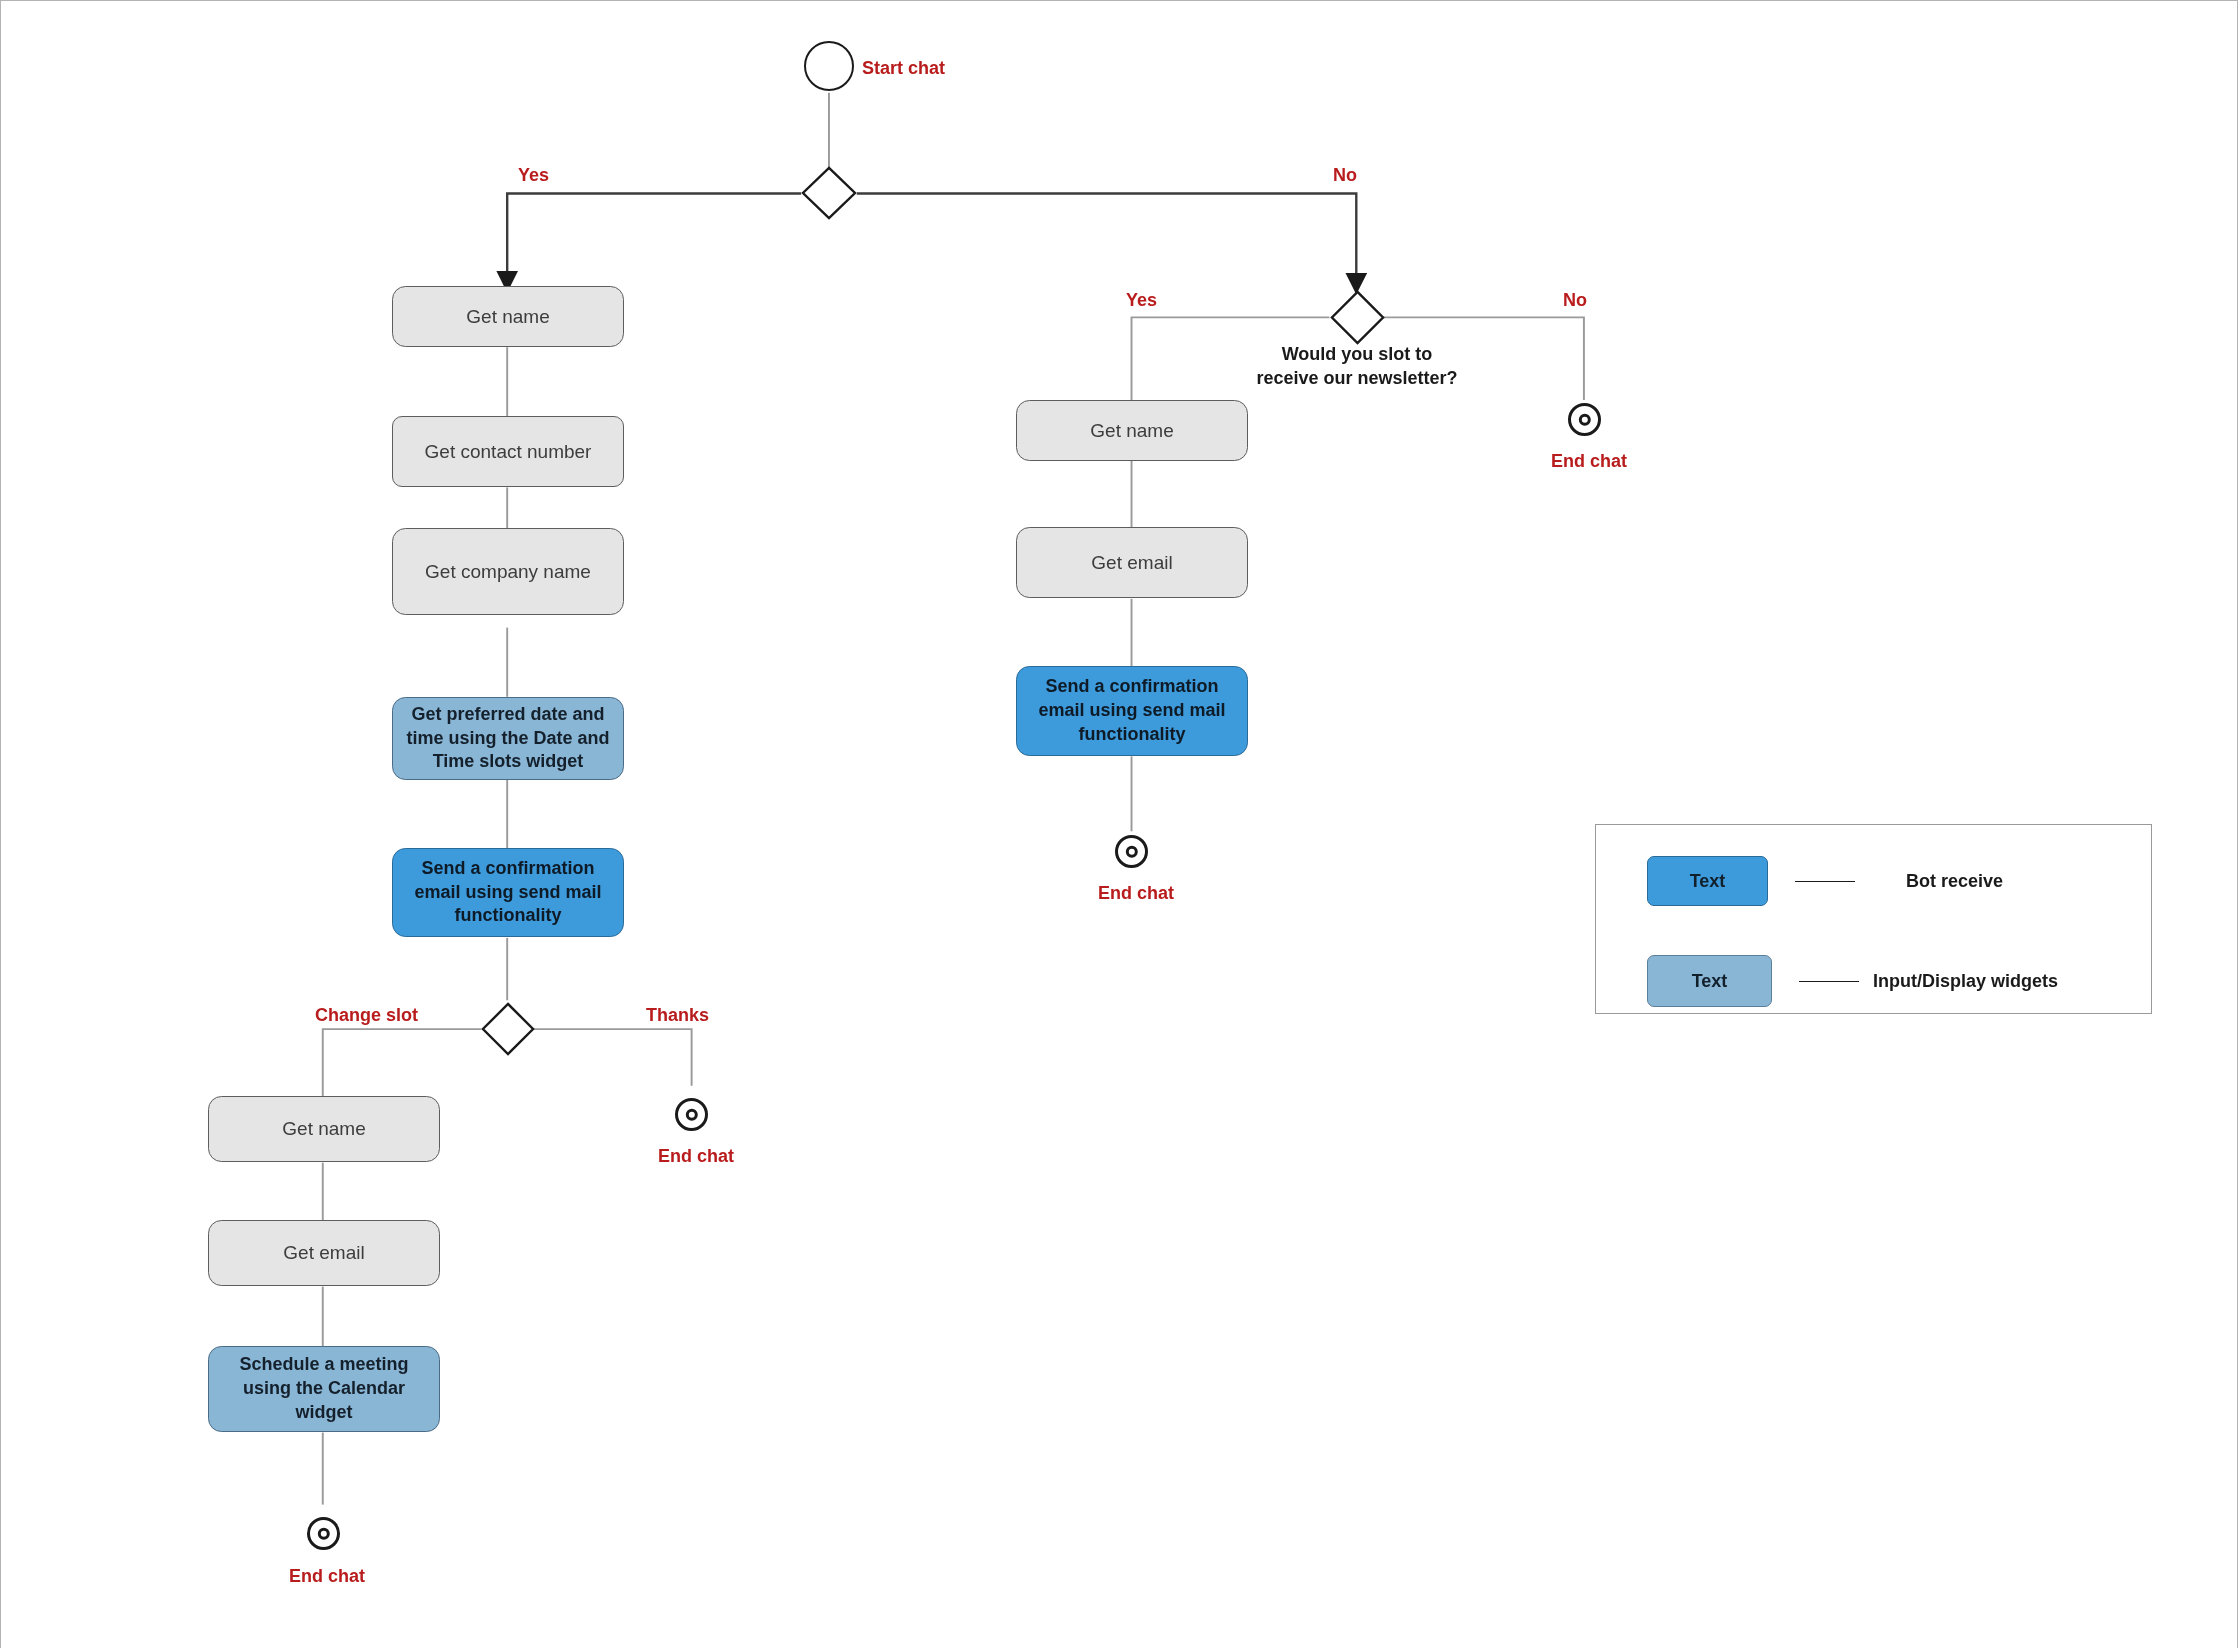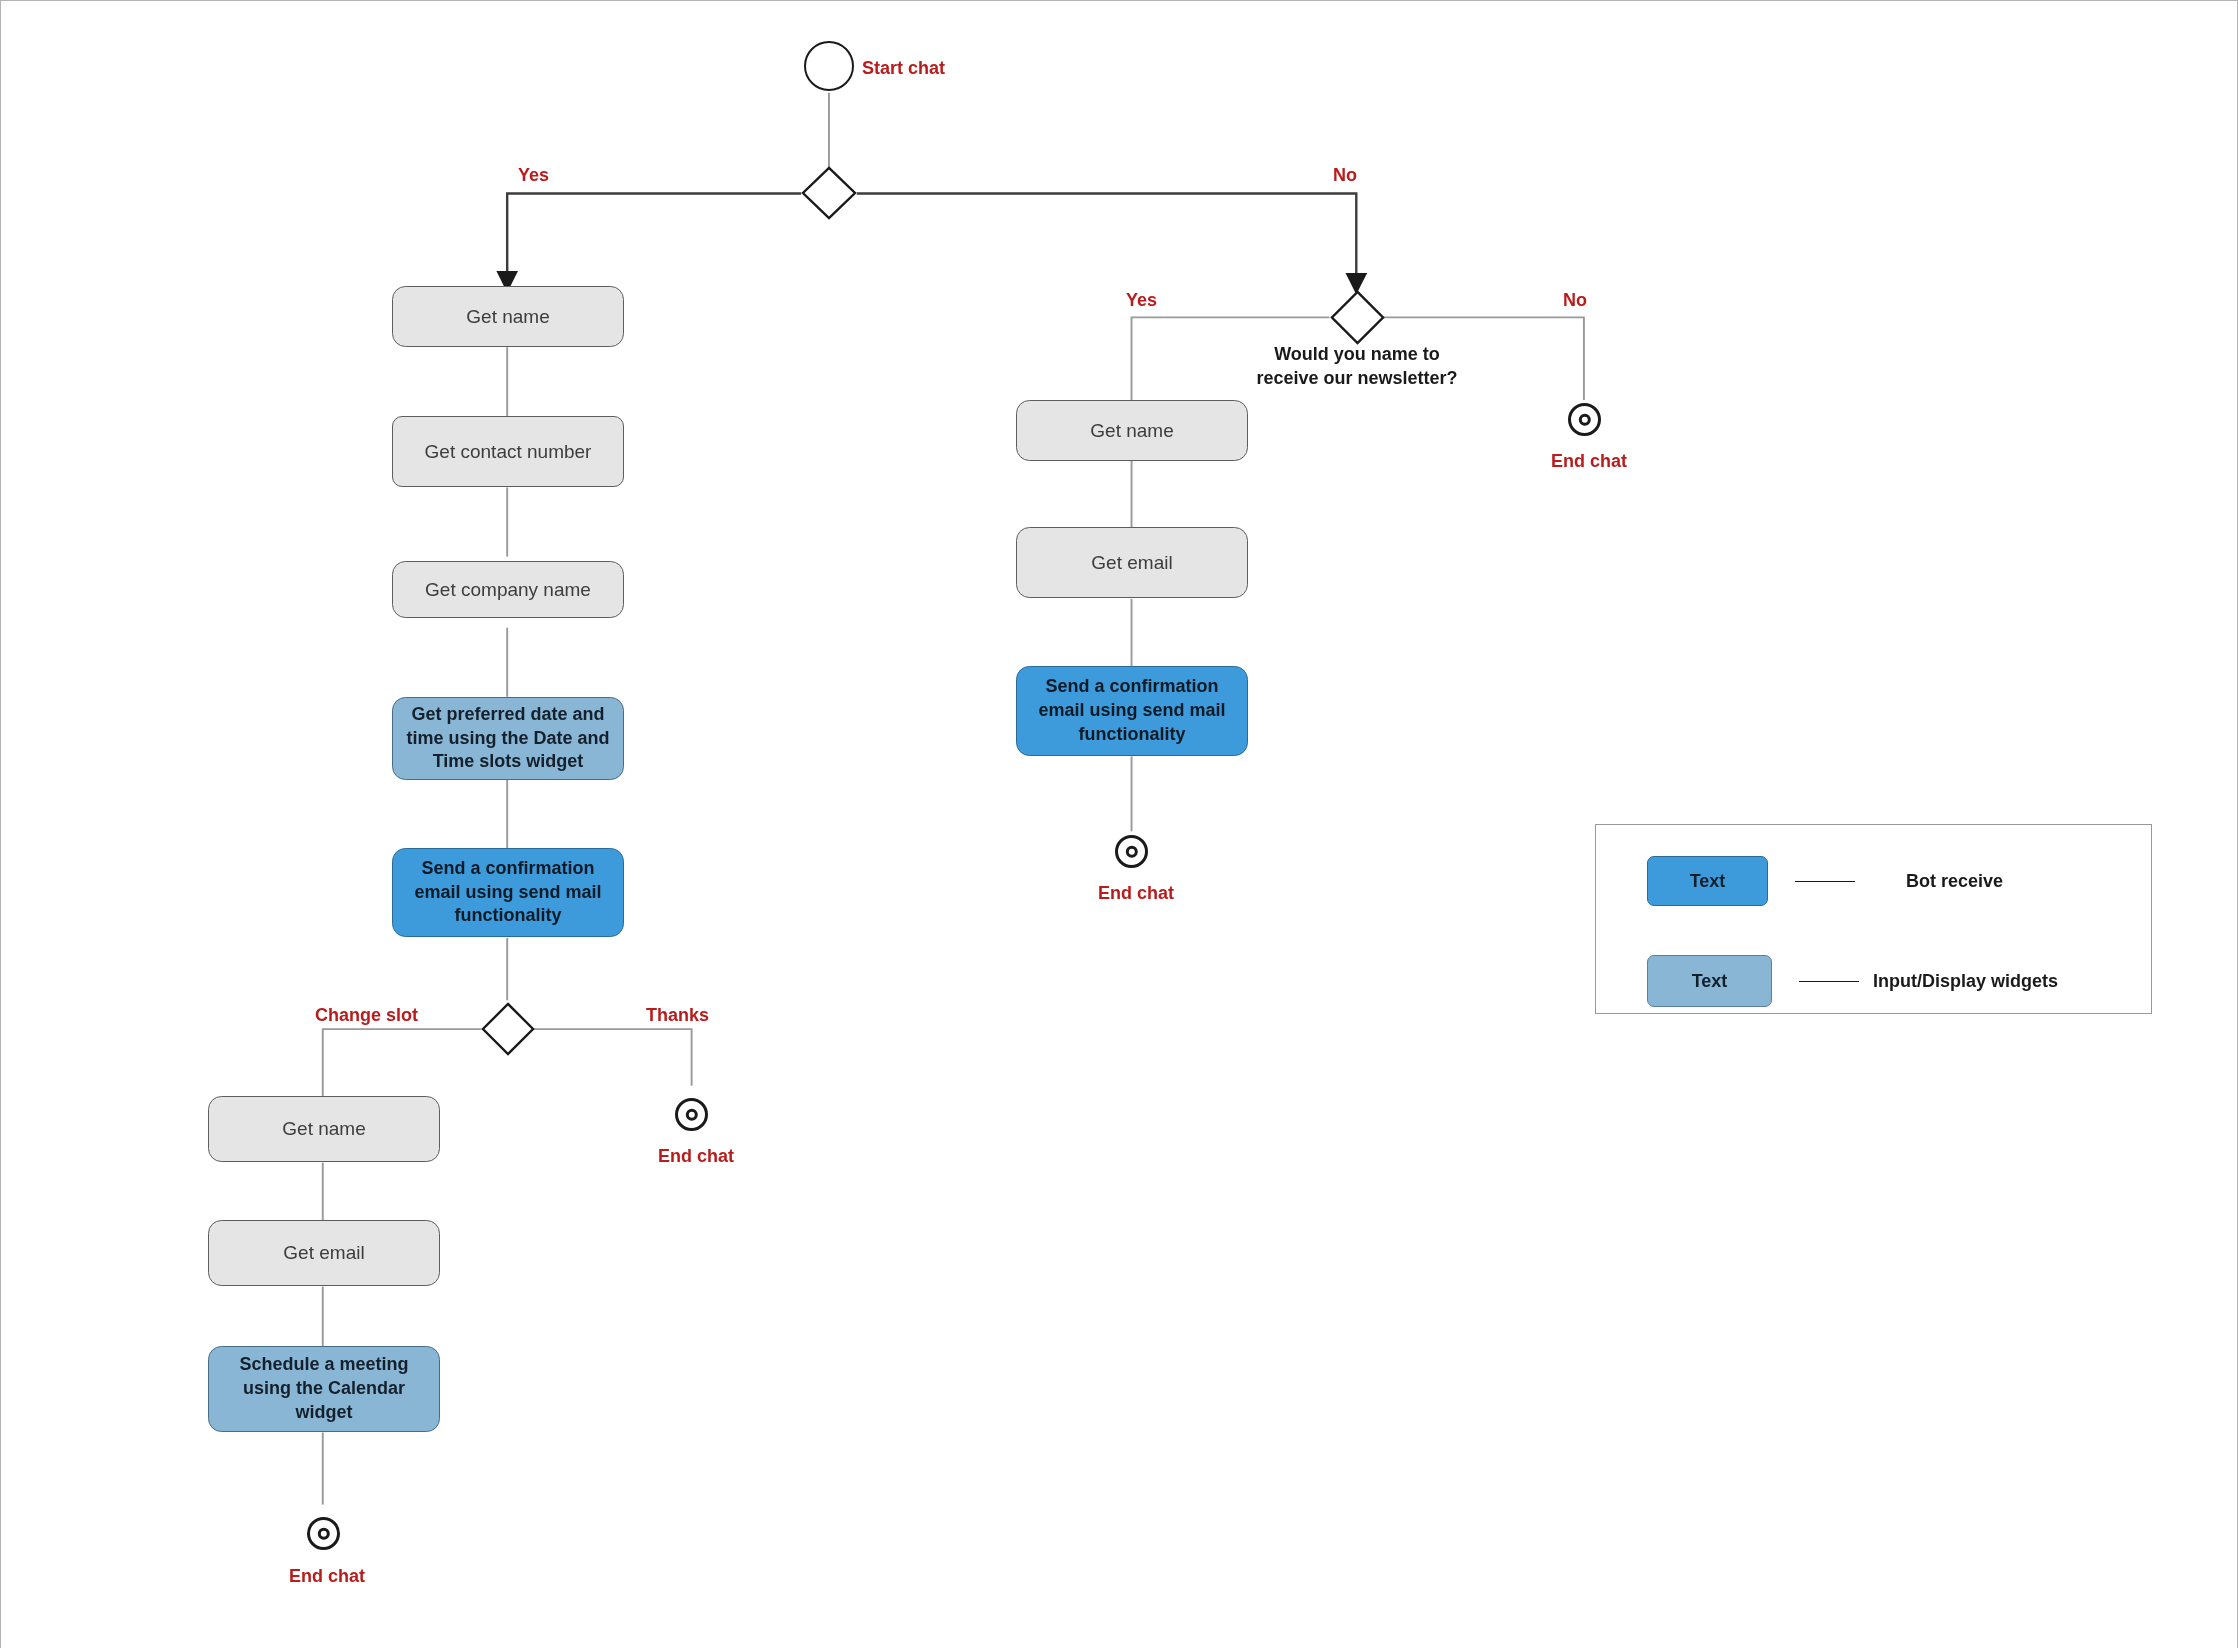--- a/index.html
+++ b/index.html
@@ -205,21 +205,21 @@
   <div class="label" style="left:1332px; top:163px;">No</div>
 
   <div class="node box-plain" style="left:391px; top:285px; width:232px; height:61px;">
     <span>Get name</span>
   </div>
 
   <div class="node box-plain" style="left:391px; top:415px; width:232px; height:71px;border-radius:10px;">
     <span>Get contact number</span>
   </div>
 
-  <div class="node box-plain" style="left:391px; top:560px; width:232px; height:57px;">
+  <div class="node box-plain" style="left:391px; top:527px; width:232px; height:87px;">
     <span>Get  company name</span>
   </div>
 
   <div class="node box-widget" style="left:391px; top:696px; width:232px; height:83px;">
     <span>Get preferred date and time using the Date and Time slots widget</span>
   </div>
 
   <div class="node box-action" style="left:391px; top:847px; width:232px; height:89px;">
     <span>Send a confirmation email using send mail functionality</span>
   </div>
@@ -246,21 +246,21 @@
   <div class="label" style="left:288px; top:1564px;">End chat</div>
 
   <div class="end-marker" style="left:674px; top:1097px; width:33px; height:33px;"></div>
   <div class="label" style="left:657px; top:1144px;">End chat</div>
 
   <svg style="position:absolute; left:1329px; top:289px; width:55px; height:55px;" viewBox="0 0 57 57">
     <polygon points="28.5,2 55,28.5 28.5,55 2,28.5" fill="#ffffff" stroke="#1a1a1a" stroke-width="2.5"></polygon>
   </svg>
   <div class="label" style="left:1125px; top:288px;">Yes</div>
   <div class="label" style="left:1562px; top:288px;">No</div>
-  <div class="label-multi" style="left:1254px; top:341px; width:204px;">Would you name to receive our newsletter?</div>
+  <div class="label-multi" style="left:1254px; top:341px; width:204px;">Would you slot to receive our newsletter?</div>
 
   <div class="end-marker" style="left:1567px; top:402px; width:33px; height:33px;"></div>
   <div class="label" style="left:1550px; top:449px;">End chat</div>
 
   <div class="node box-plain" style="left:1015px; top:399px; width:232px; height:61px;">
     <span>Get name</span>
   </div>
 
   <div class="node box-plain" style="left:1015px; top:526px; width:232px; height:71px;">
     <span>Get  email</span>

